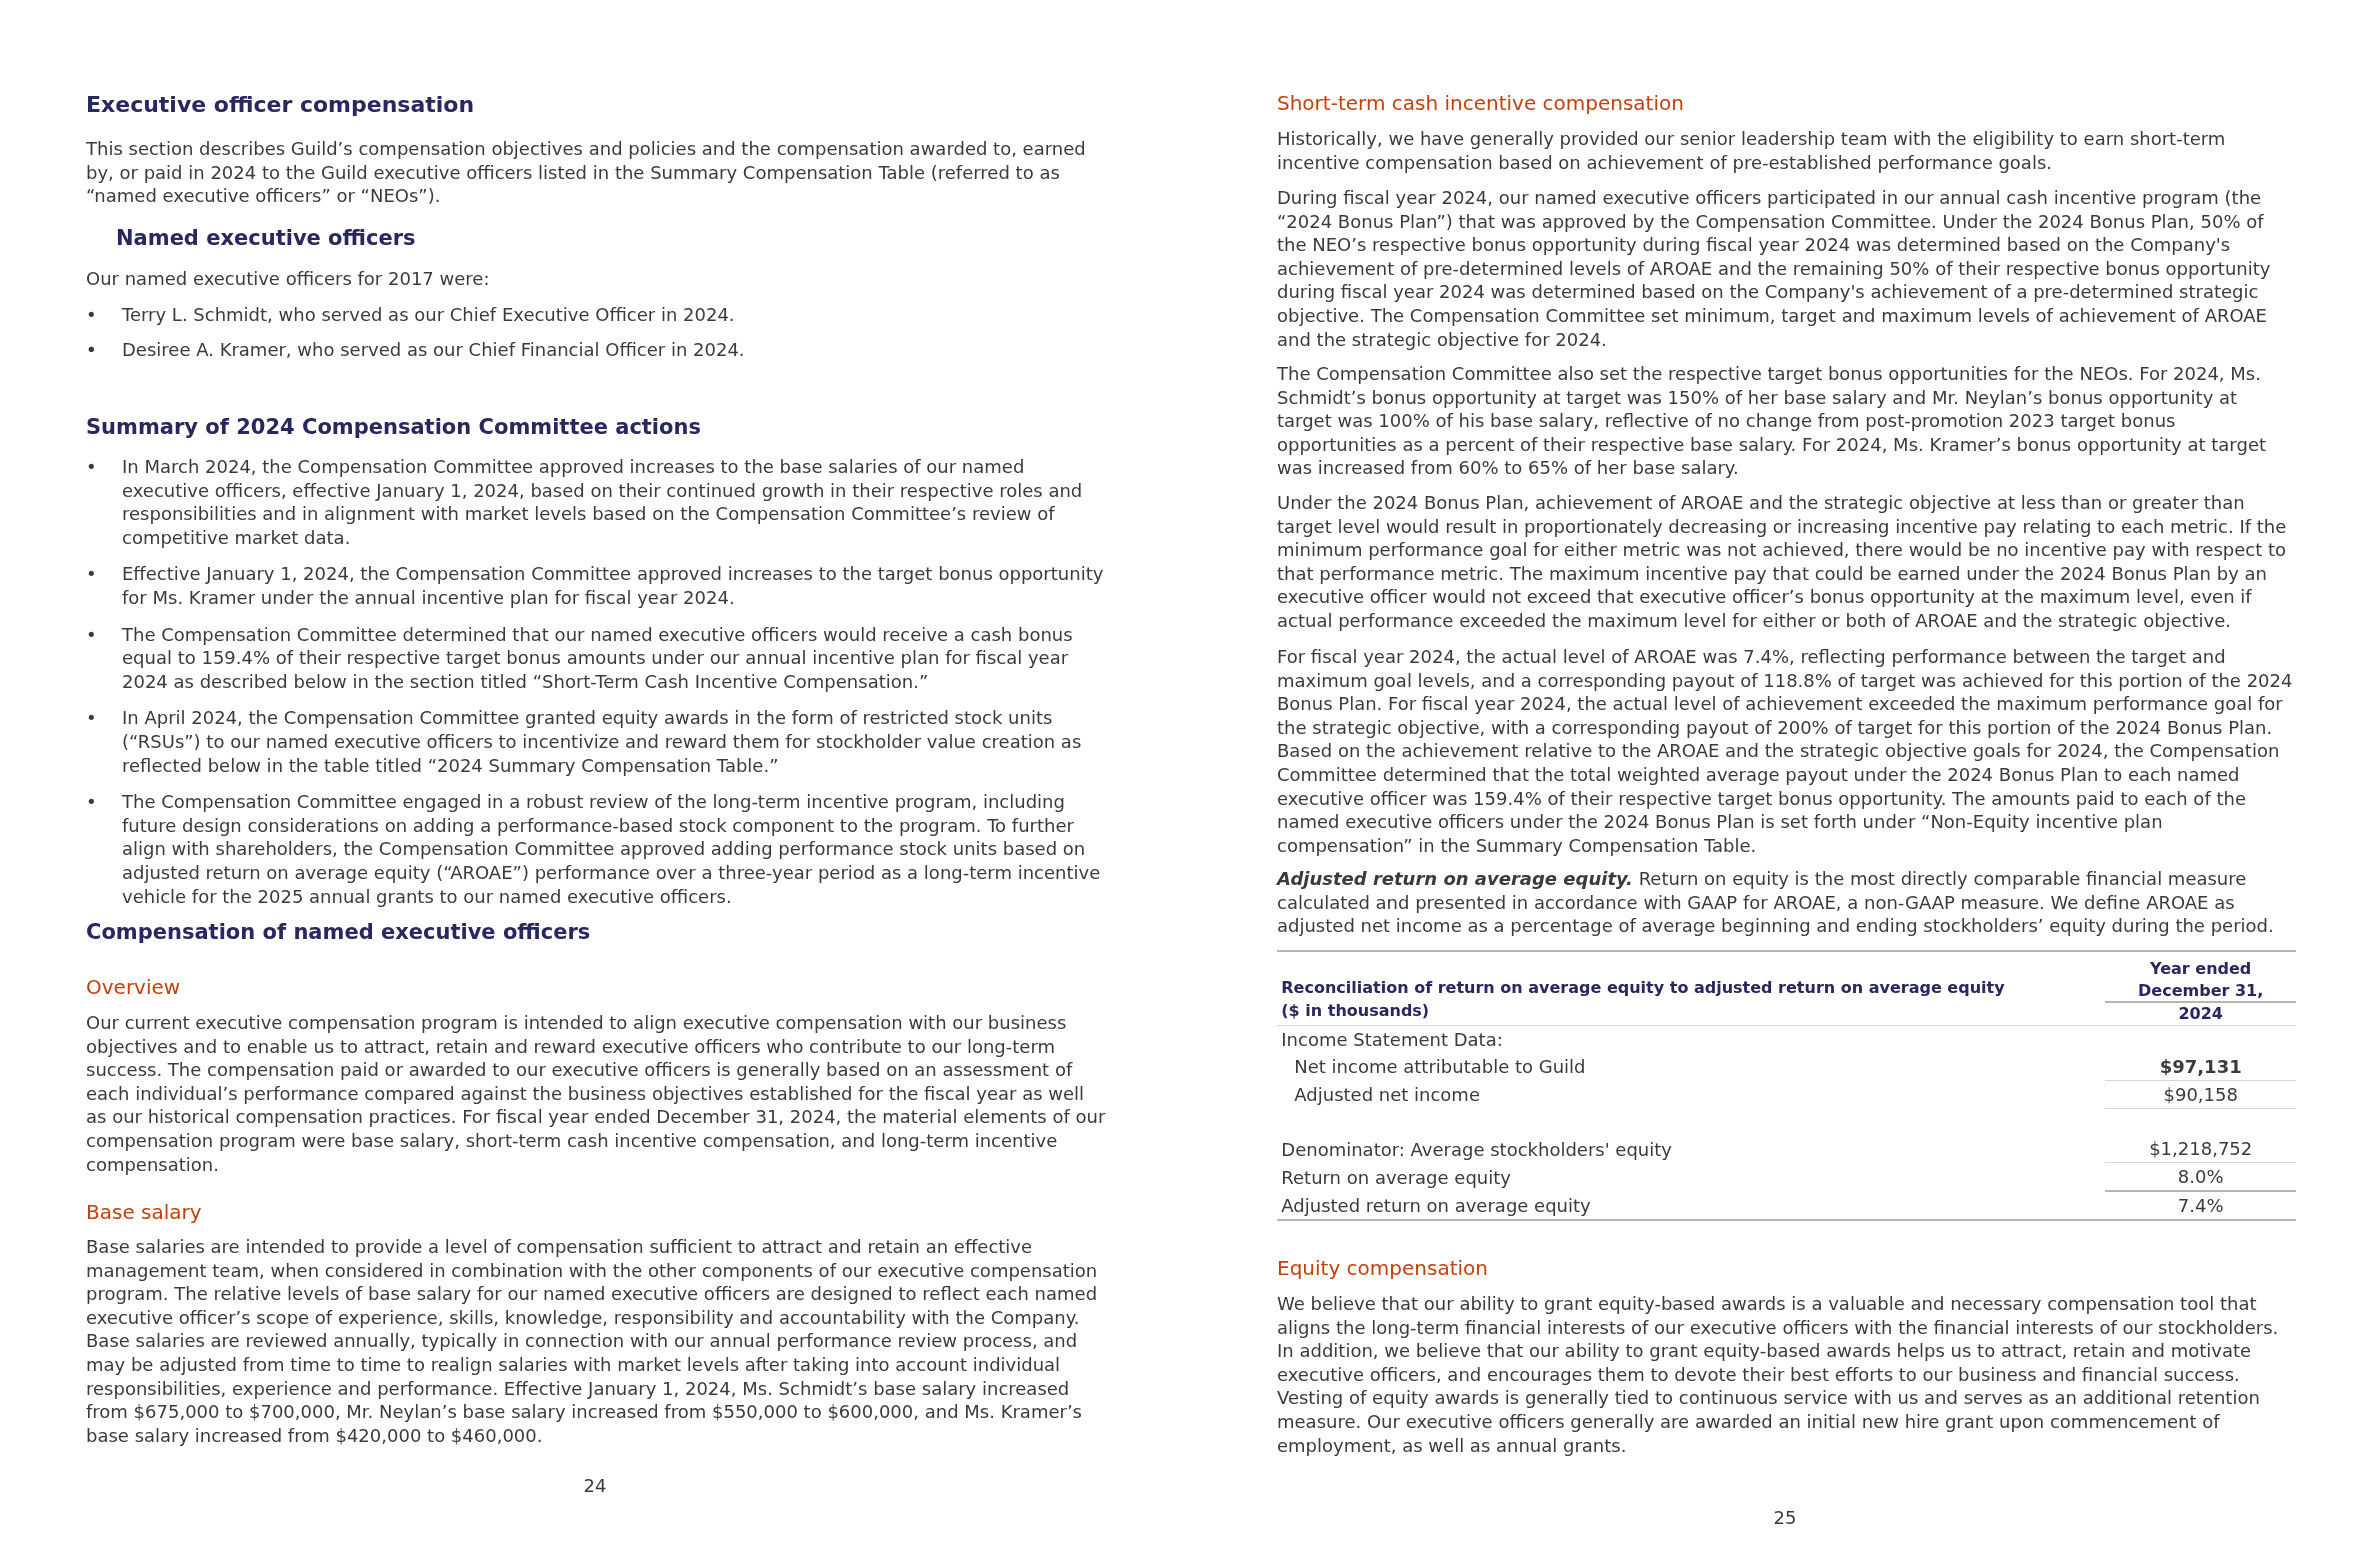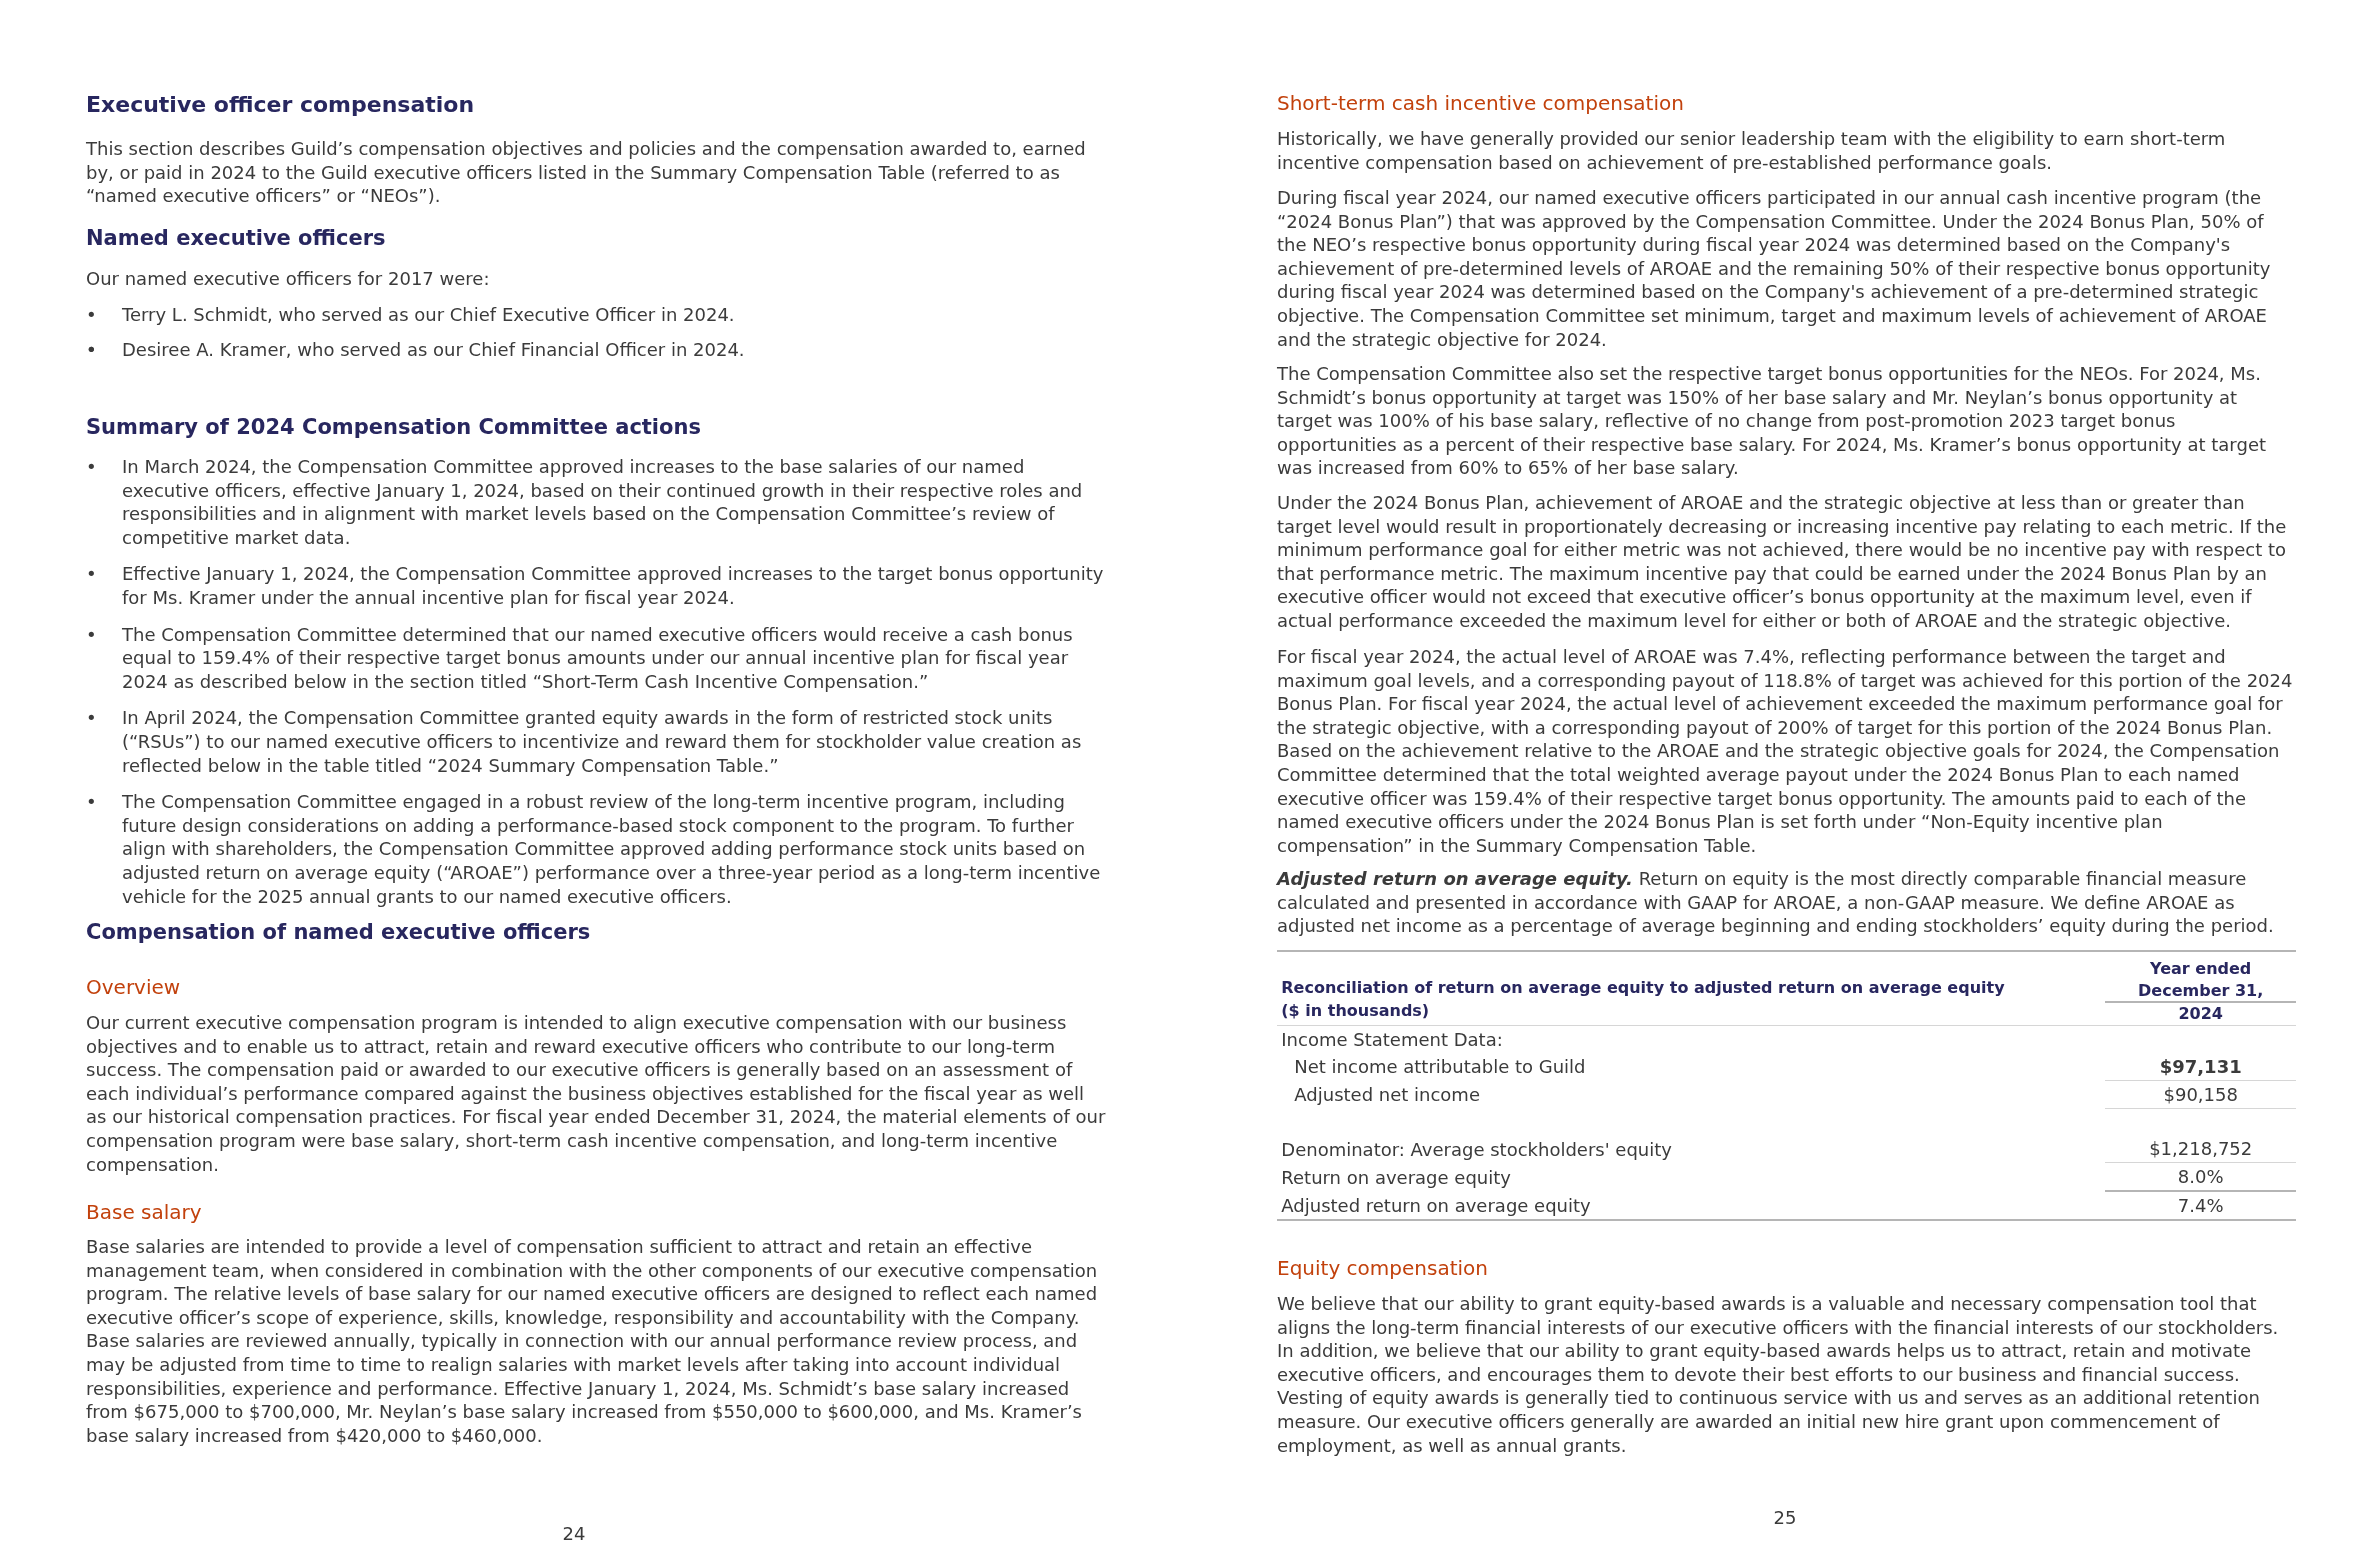--- a/index.html
+++ b/index.html
@@ -27,21 +27,21 @@
   .recon .indent { padding-left: 17.3px; }
 </style>
 </head>
 <body>
 
 <div class="page page-left">
   <h1 class="h1" style="position:absolute; top:89px;">Executive officer compensation</h1>
 
   <p style="position:absolute; top:137px; width:1023px;">This section describes Guild’s compensation objectives and policies and the compensation awarded to, earned by, or paid in 2024 to the Guild executive officers listed in the Summary Compensation Table (referred to as “named executive officers” or “NEOs”).</p>
 
-  <h2 class="h2" style="position:absolute; top:225px;">Named executive officers</h2>
+  <h2 class="h2" style="position:absolute; top:225px;margin-left:30px;">Named executive officers</h2>
   <p style="position:absolute; top:267px;">Our named executive officers for 2017 were:</p>
   <ul class="bullets" style="position:absolute; top:303px; width:1023px;">
     <li style="margin-bottom:11.5px;"><span class="dot">•</span><span>Terry L. Schmidt, who served as our Chief Executive Officer in 2024.</span></li>
     <li style="margin-bottom:11.5px;"><span class="dot">•</span></li>
     <li><span class="dot">•</span><span>Desiree A. Kramer, who served as our Chief Financial Officer in 2024.</span></li>
   </ul>
 
   <h2 class="h2" style="position:absolute; top:414px;">Summary of 2024 Compensation Committee actions</h2>
   <ul class="bullets" style="position:absolute; top:455px; width:1023px;">
     <li style="margin-bottom:13px;"><span class="dot">•</span><span>In March 2024, the Compensation Committee approved increases to the base salaries of our named executive officers, effective January 1, 2024, based on their continued growth in their respective roles and responsibilities and in alignment with market levels based on the Compensation Committee’s review of competitive market data.</span></li>
@@ -51,21 +51,21 @@
     <li><span class="dot">•</span><span>The Compensation Committee engaged in a robust review of the long-term incentive program, including future design considerations on adding a performance-based stock component to the program. To further align with shareholders, the Compensation Committee approved adding performance stock units based on adjusted return on average equity (“AROAE”) performance over a three-year period as a long-term incentive vehicle for the 2025 annual grants to our named executive officers.</span></li>
   </ul>
 
   <h2 class="h2" style="position:absolute; top:919px;">Compensation of named executive officers</h2>
   <h3 class="h3" style="position:absolute; top:974px;">Overview</h3>
   <p style="position:absolute; top:1011px; width:1023px;">Our current executive compensation program is intended to align executive compensation with our business objectives and to enable us to attract, retain and reward executive officers who contribute to our long-term success. The compensation paid or awarded to our executive officers is generally based on an assessment of each individual’s performance compared against the business objectives established for the fiscal year as well as our historical compensation practices. For fiscal year ended December 31, 2024, the material elements of our compensation program were base salary, short-term cash incentive compensation, and long-term incentive compensation.</p>
 
   <h3 class="h3" style="position:absolute; top:1199px;">Base salary</h3>
   <p style="position:absolute; top:1235px; width:1023px;">Base salaries are intended to provide a level of compensation sufficient to attract and retain an effective management team, when considered in combination with the other components of our executive compensation program. The relative levels of base salary for our named executive officers are designed to reflect each named executive officer’s scope of experience, skills, knowledge, responsibility and accountability with the Company. Base salaries are reviewed annually, typically in connection with our annual performance review process, and may be adjusted from time to time to realign salaries with market levels after taking into account individual responsibilities, experience and performance. Effective January 1, 2024, Ms. Schmidt’s base salary increased from $675,000 to $700,000, Mr. Neylan’s base salary increased from $550,000 to $600,000, and Ms. Kramer’s base salary increased from $420,000 to $460,000.</p>
 </div>
-<div class="pagenum" style="left:538px;margin-top:48px;">24</div>
+<div class="pagenum" style="left:559px;">24</div>
 
 <div class="page page-right">
   <h3 class="h3" style="position:absolute; top:90px;">Short-term cash incentive compensation</h3>
 
   <p style="position:absolute; top:127px; width:1019px;">Historically, we have generally provided our senior leadership team with the eligibility to earn short-term incentive compensation based on achievement of pre-established performance goals.</p>
   <p style="position:absolute; top:186px; width:1019px;">During fiscal year 2024, our named executive officers participated in our annual cash incentive program (the “2024 Bonus Plan”) that was approved by the Compensation Committee. Under the 2024 Bonus Plan, 50% of the NEO’s respective bonus opportunity during fiscal year 2024 was determined based on the Company's achievement of pre-determined levels of AROAE and the remaining 50% of their respective bonus opportunity during fiscal year 2024 was determined based on the Company's achievement of a pre-determined strategic objective. The Compensation Committee set minimum, target and maximum levels of achievement of AROAE and the strategic objective for 2024.</p>
   <p style="position:absolute; top:362px; width:1019px;">The Compensation Committee also set the respective target bonus opportunities for the NEOs. For 2024, Ms. Schmidt’s bonus opportunity at target was 150% of her base salary and Mr. Neylan’s bonus opportunity at target was 100% of his base salary, reflective of no change from post-promotion 2023 target bonus opportunities as a percent of their respective base salary. For 2024, Ms. Kramer’s bonus opportunity at target was increased from 60% to 65% of her base salary.</p>
   <p style="position:absolute; top:491px; width:1019px;">Under the 2024 Bonus Plan, achievement of AROAE and the strategic objective at less than or greater than target level would result in proportionately decreasing or increasing incentive pay relating to each metric. If the minimum performance goal for either metric was not achieved, there would be no incentive pay with respect to that performance metric. The maximum incentive pay that could be earned under the 2024 Bonus Plan by an executive officer would not exceed that executive officer’s bonus opportunity at the maximum level, even if actual performance exceeded the maximum level for either or both of AROAE and the strategic objective.</p>
   <p style="position:absolute; top:645px; width:1019px;">For fiscal year 2024, the actual level of AROAE was 7.4%, reflecting performance between the target and maximum goal levels, and a corresponding payout of 118.8% of target was achieved for this portion of the 2024 Bonus Plan. For fiscal year 2024, the actual level of achievement exceeded the maximum performance goal for the strategic objective, with a corresponding payout of 200% of target for this portion of the 2024 Bonus Plan. Based on the achievement relative to the AROAE and the strategic objective goals for 2024, the Compensation Committee determined that the total weighted average payout under the 2024 Bonus Plan to each named executive officer was 159.4% of their respective target bonus opportunity. The amounts paid to each of the named executive officers under the 2024 Bonus Plan is set forth under “Non-Equity incentive plan compensation” in the Summary Compensation Table.</p>
 

